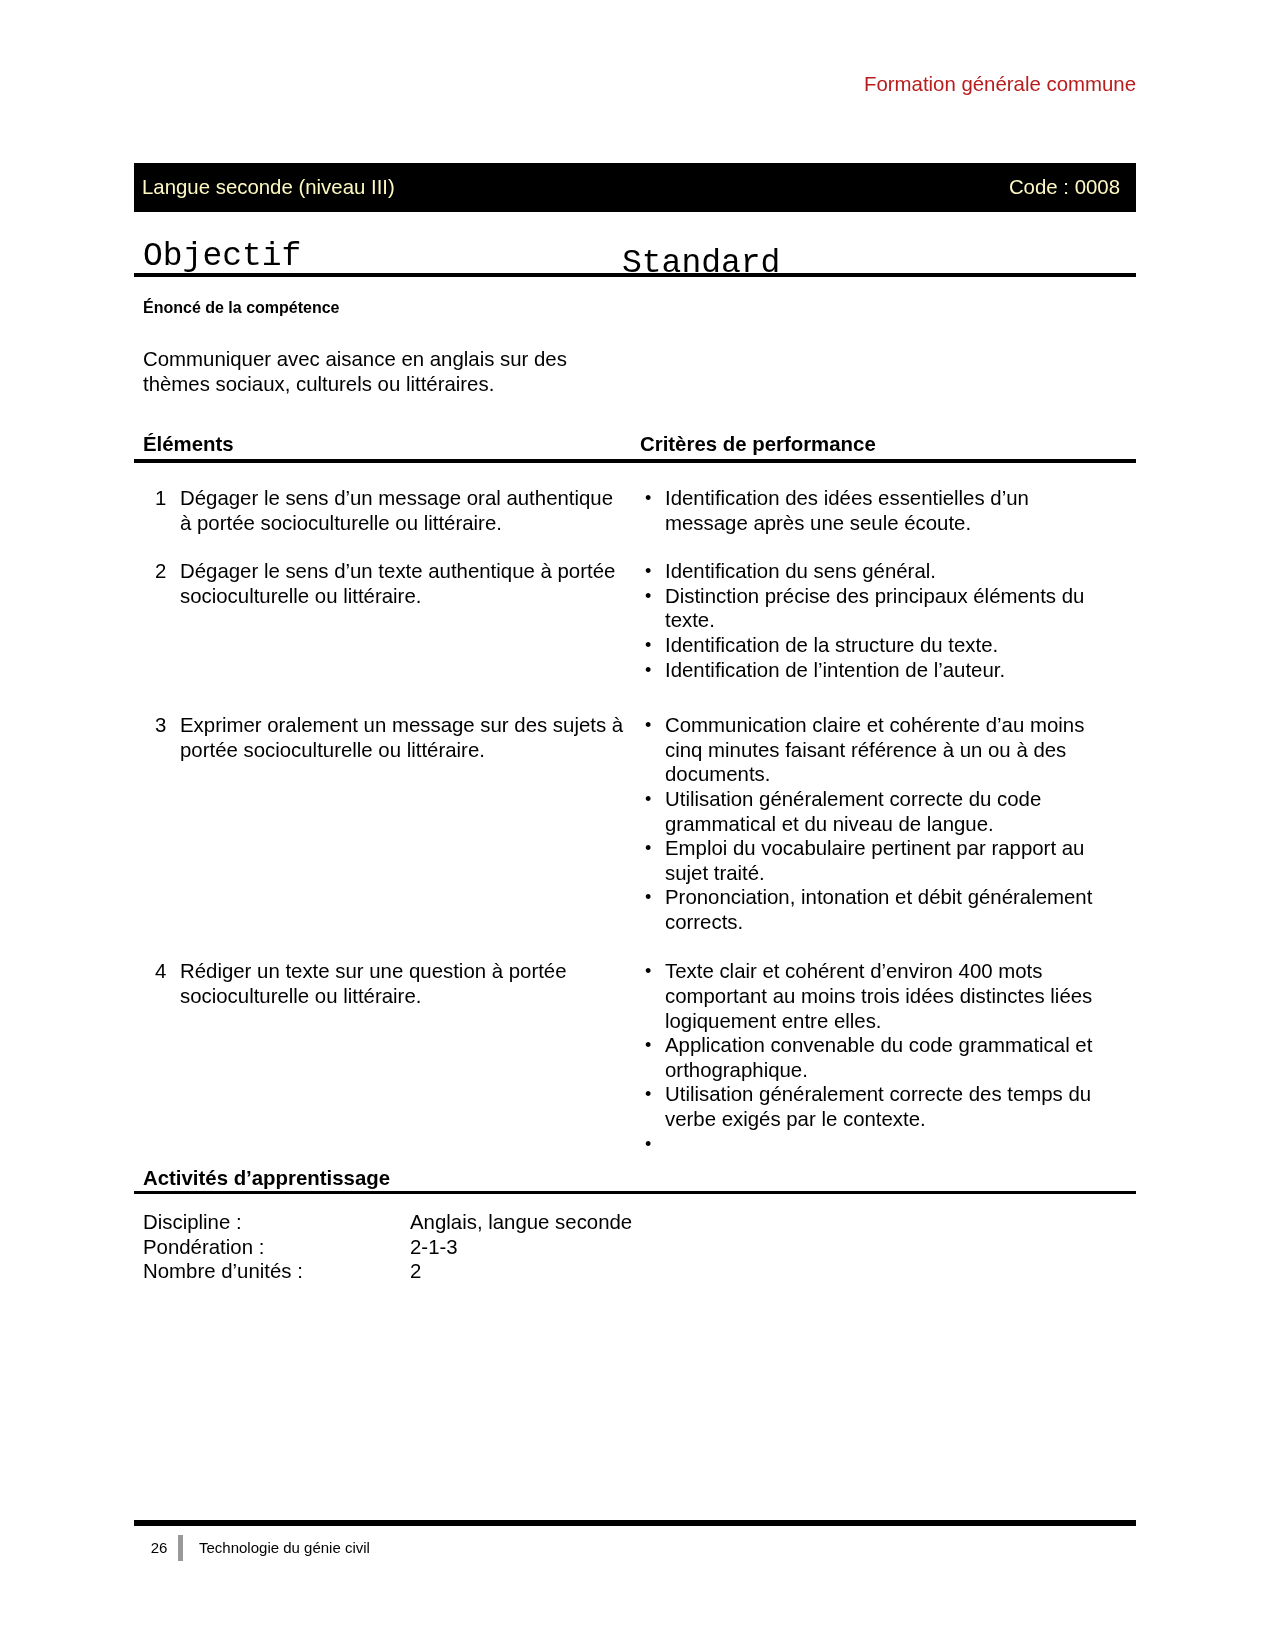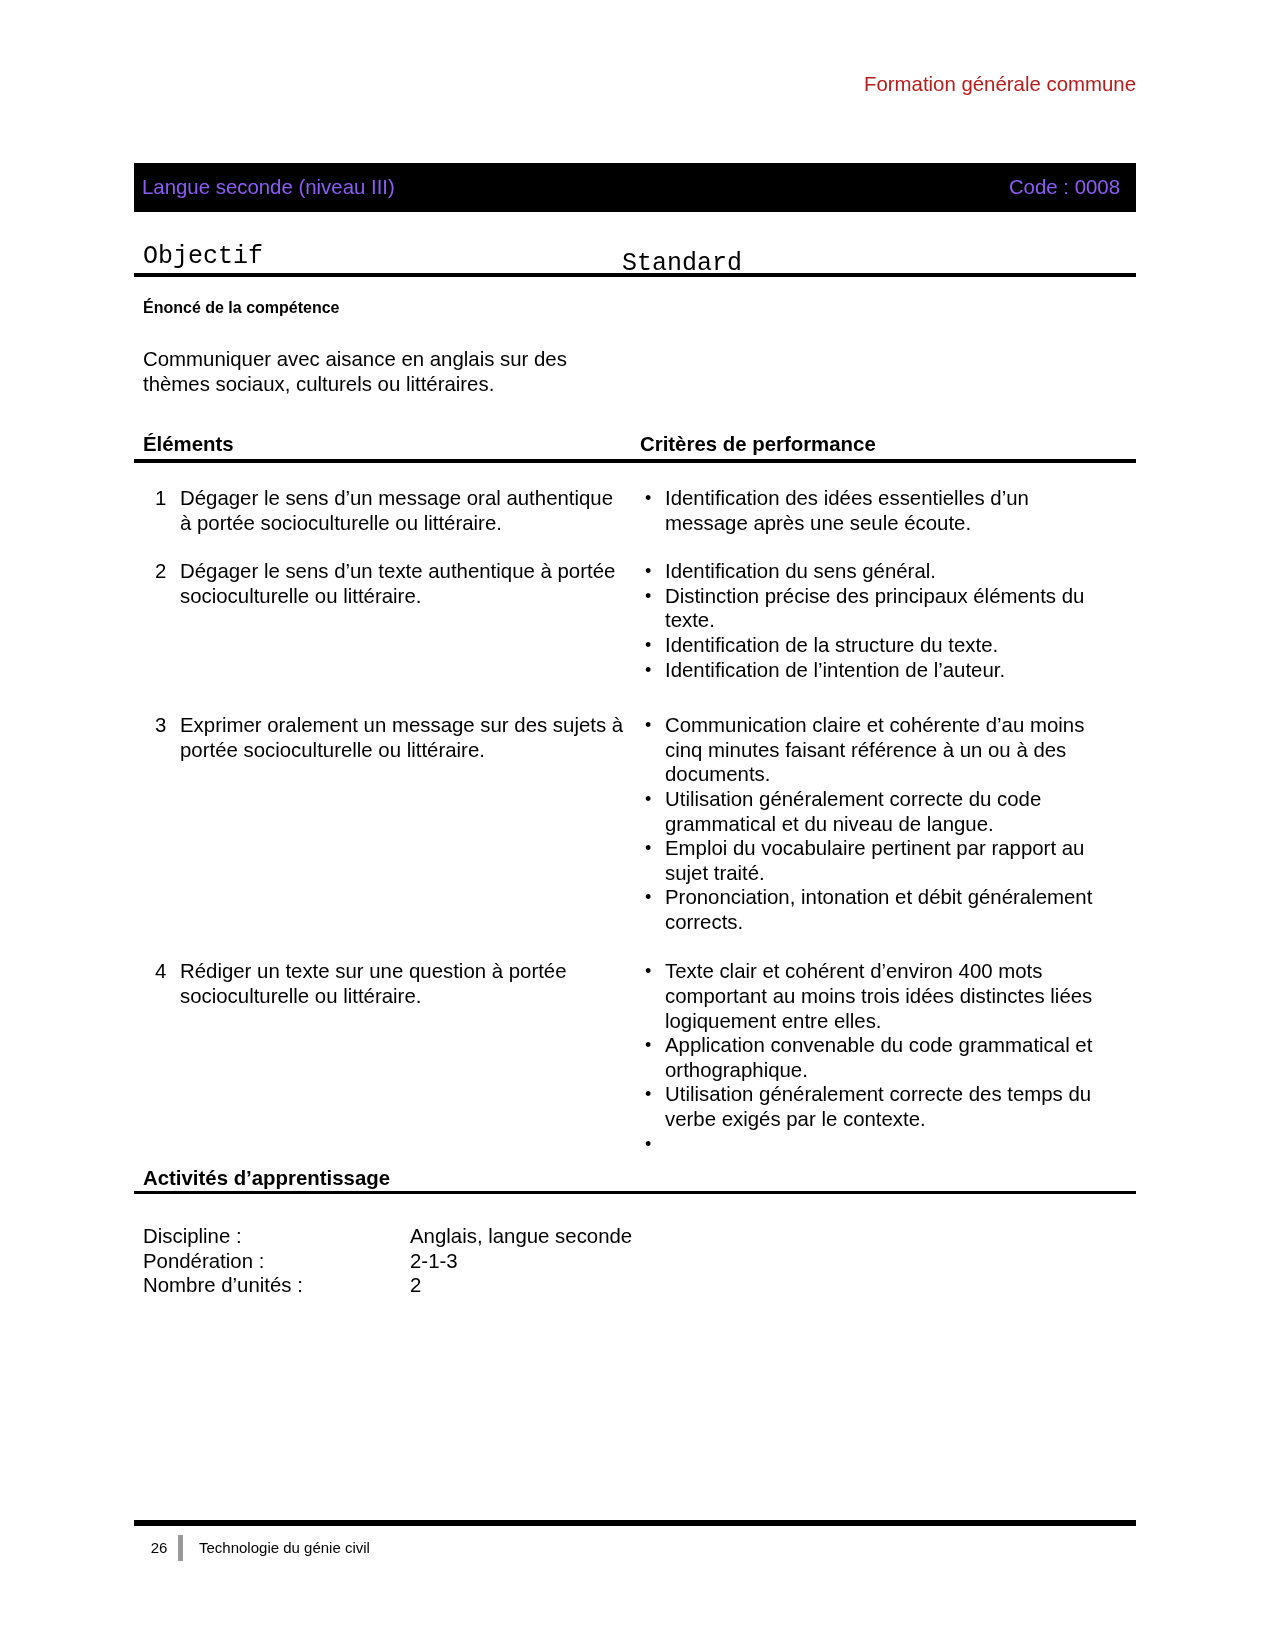--- a/index.html
+++ b/index.html
@@ -13,30 +13,30 @@
   }
   .running-head{
     padding-top:72px;
     padding-right:139px;
     text-align:right;
     color:#b91c1c;
   }
   .banner{
     margin:66px 139px 0 134px;
     height:49px;
-    background:#000000;color:#8b5cf6;
+    background:#000000;color:#fef9c3;
     display:flex;align-items:center;justify-content:space-between;
     padding:0 16px 0 8px;box-sizing:border-box;
   }
   .content{margin:0 139px 0 134px;}
   .os-row{
     position:relative;
     margin-top:31px;
     font-family:"Liberation Mono","DejaVu Sans Mono",monospace;
-    font-size:25px;line-height:28px;
+    font-size:33px;line-height:28px;
     padding-left:9px;
     height:28px;
   }
   .os-standard{position:absolute;left:488px;top:0;margin-top:7px;}
   .rule{height:4px;background:#000000;margin-top:2px;}
   .rule-os{margin-top:2px;}
   .enonce-heading{
     margin:19px 0 0 0;
     padding-left:9px;
     font-size:16px;font-weight:bold;
@@ -66,21 +66,21 @@
   .criterion .dot{
     position:absolute;left:2px;top:0;
     font-size:18px;
   }
   .activites-heading{
     margin-top:34px;
     padding-left:9px;
     font-weight:bold;
   }
   .rule-act{height:3px;background:#000000;margin-top:1px;}
-  .activites-table{margin-top:30px;}
+  .activites-table{margin-top:16px;}
   .act-row{display:flex;}
   .act-label{width:267px;flex:none;padding-left:9px;box-sizing:content-box;}
   .act-value{flex:none;}
   .footer{position:absolute;left:134px;top:1520px;width:1002px;text-align:center;}
   .footer-rule{height:6px;background:#000000;}
   .footer-row{margin-top:9px;display:flex;align-items:center;font-size:15px;line-height:18px;}
   .footer-pagenum{margin-left:6px;width:38px;flex:none;}
   .footer-bar{width:5px;height:26px;background:#999999;flex:none;}
   .footer-label{margin-left:16px;}
 </style>

